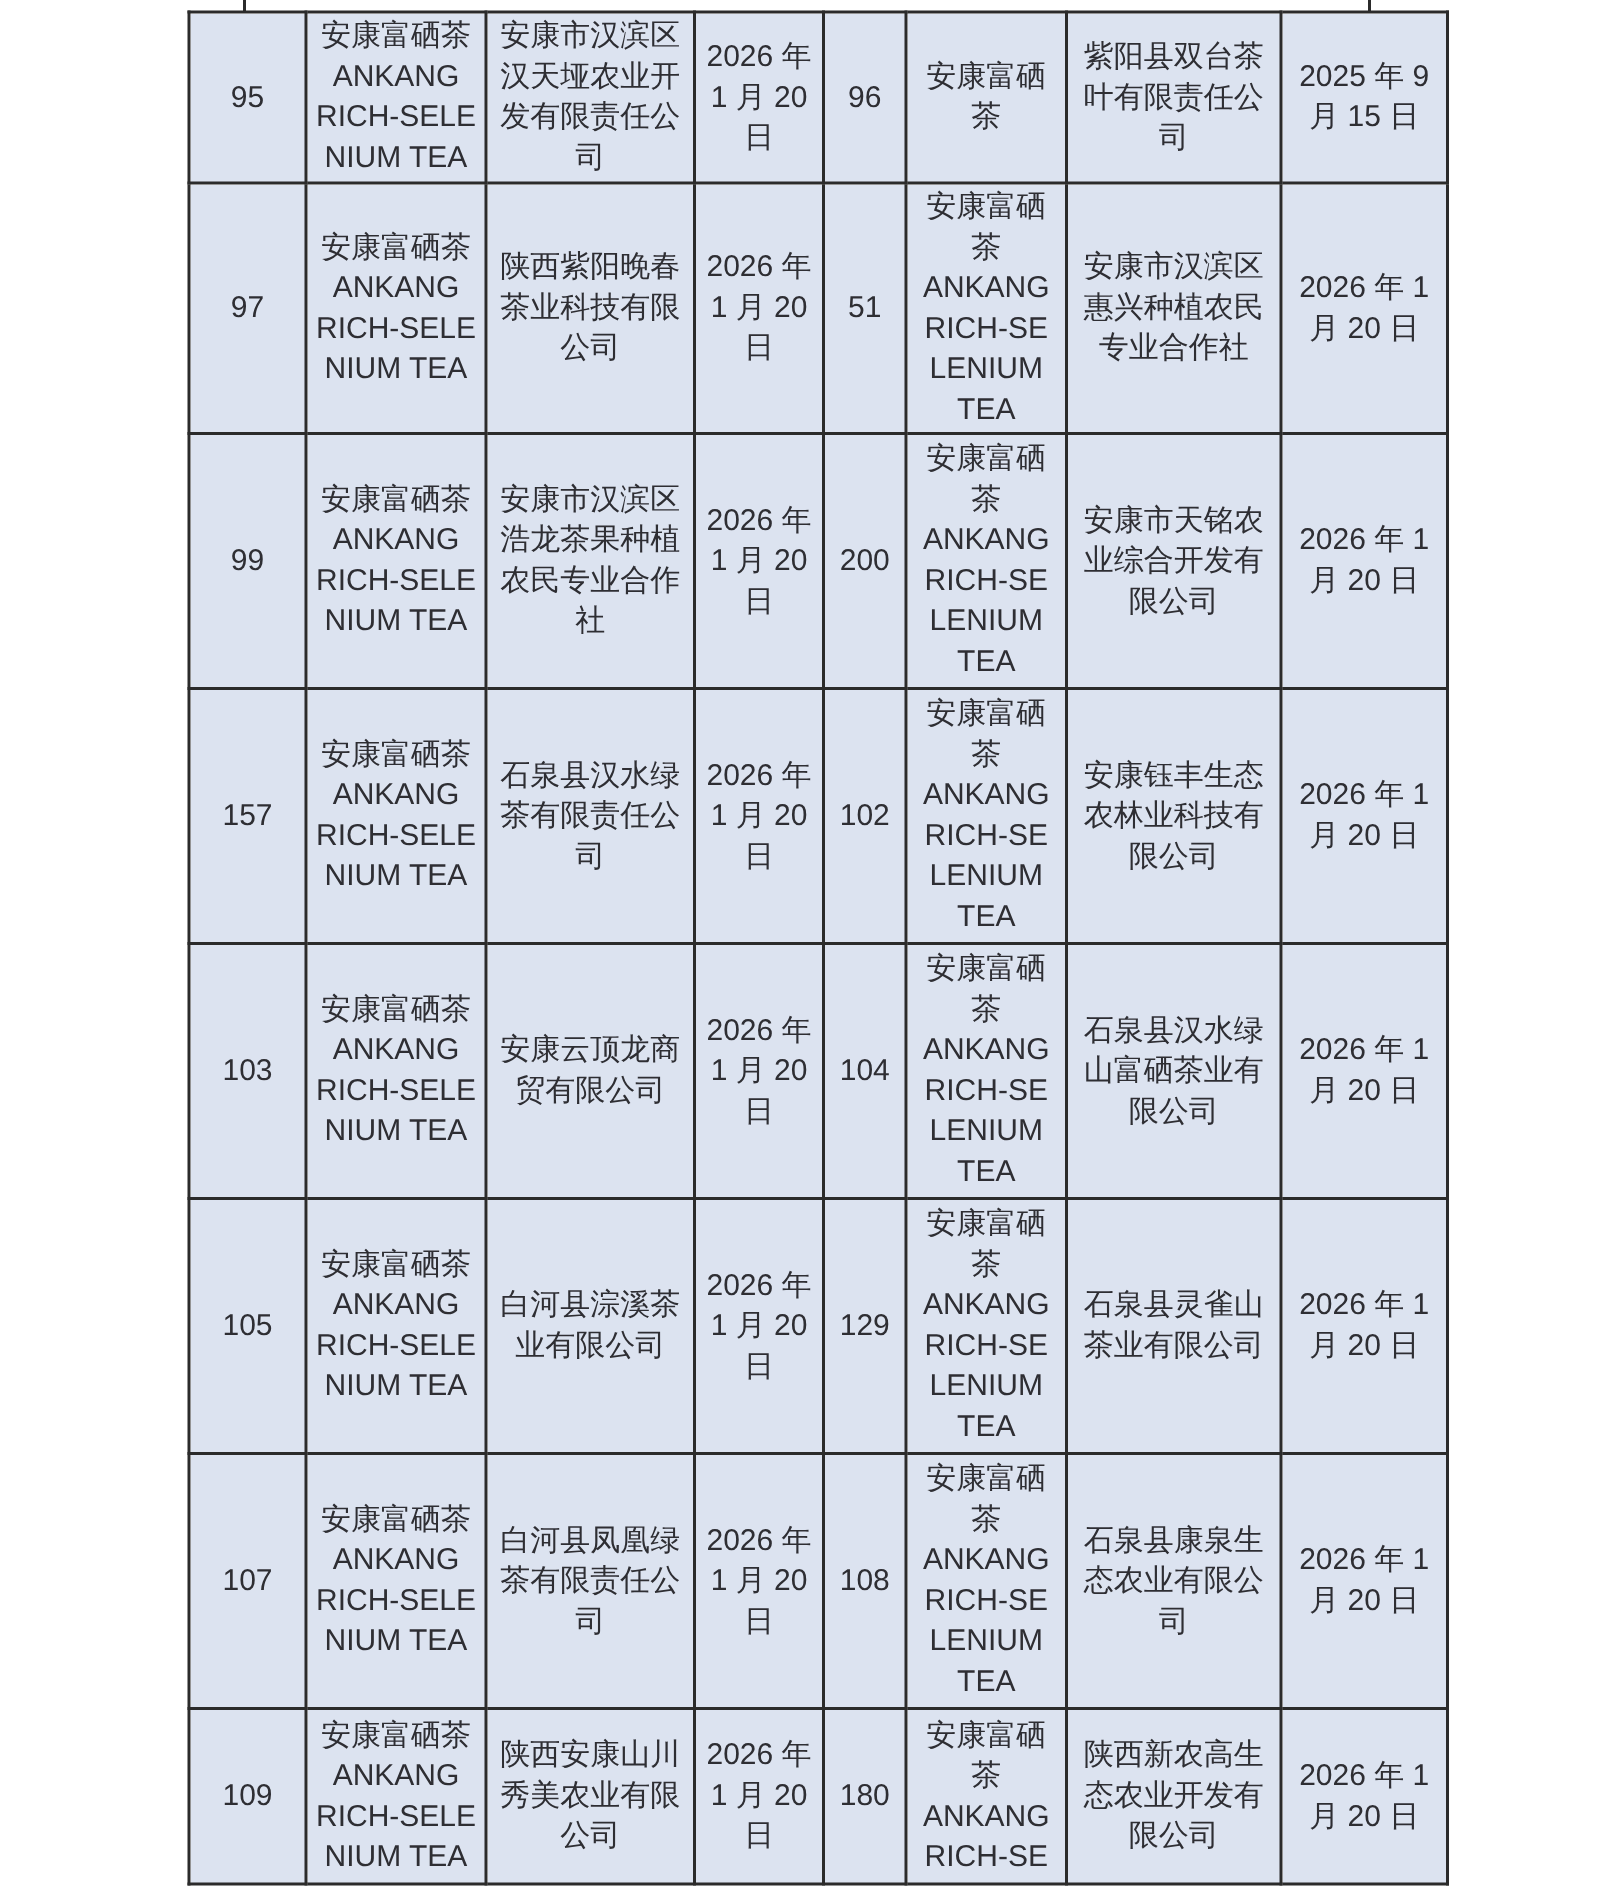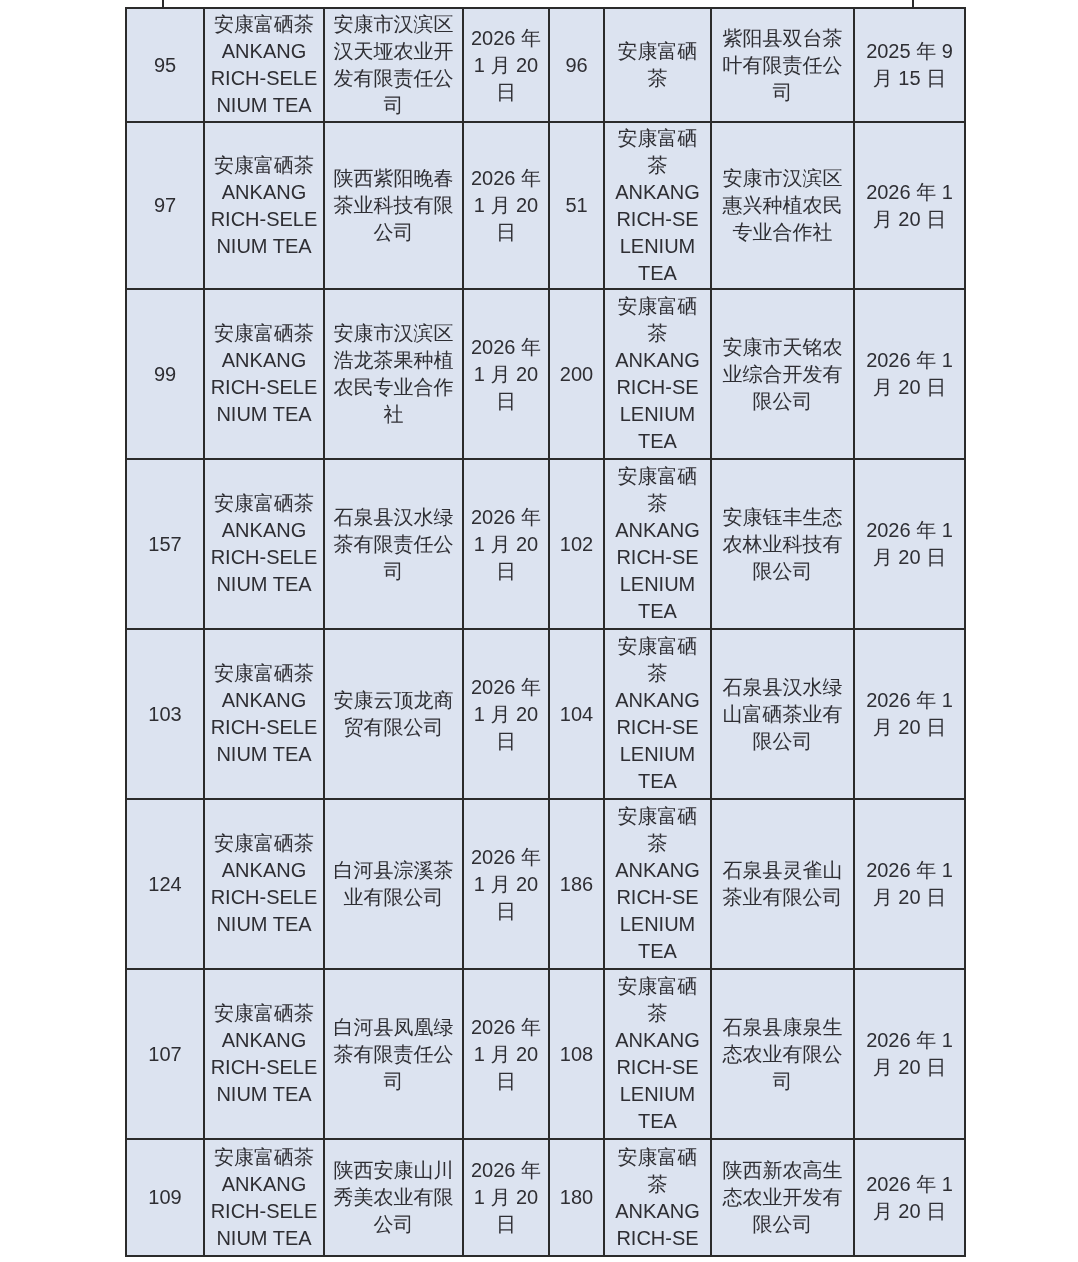--- a/index.html
+++ b/index.html
@@ -194,31 +194,31 @@
 RICH-SE
 LENIUM
 TEA</td>
         <td>石泉县汉水绿
 山富硒茶业有
 限公司</td>
         <td>2026 年 1
 月 20 日</td>
       </tr>
       <tr class="r5">
-        <td>124</td>
+        <td>105</td>
         <td>安康富硒茶
 ANKANG
 RICH-SELE
 NIUM TEA</td>
         <td>白河县淙溪茶
 业有限公司</td>
         <td>2026 年
 1 月 20
 日</td>
-        <td>186</td>
+        <td>129</td>
         <td>安康富硒
 茶
 ANKANG
 RICH-SE
 LENIUM
 TEA</td>
         <td>石泉县灵雀山
 茶业有限公司</td>
         <td>2026 年 1
 月 20 日</td>

